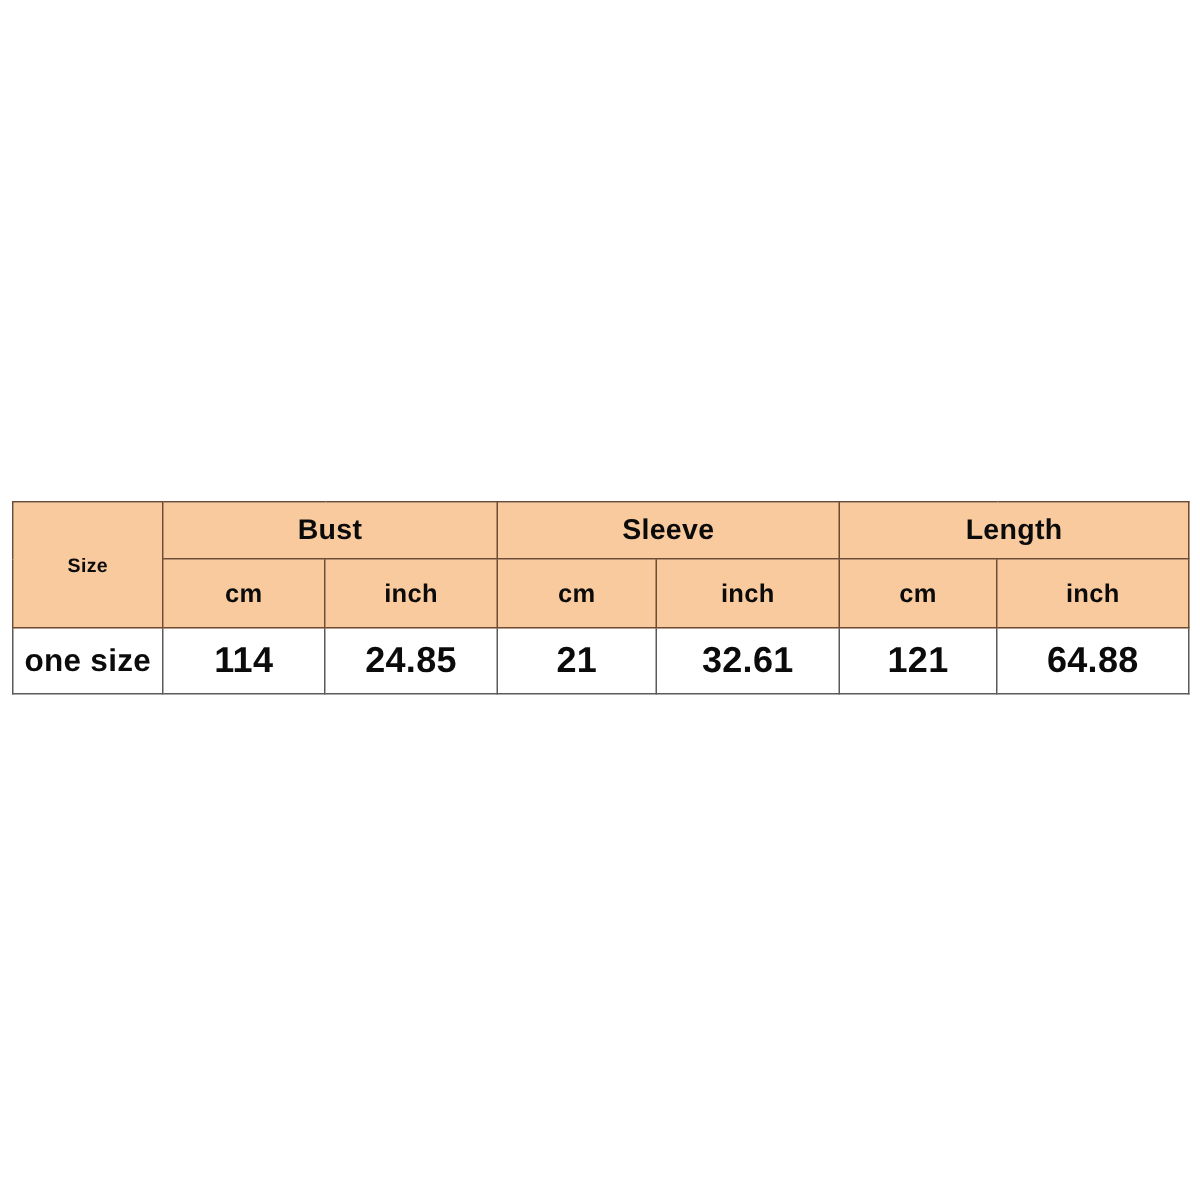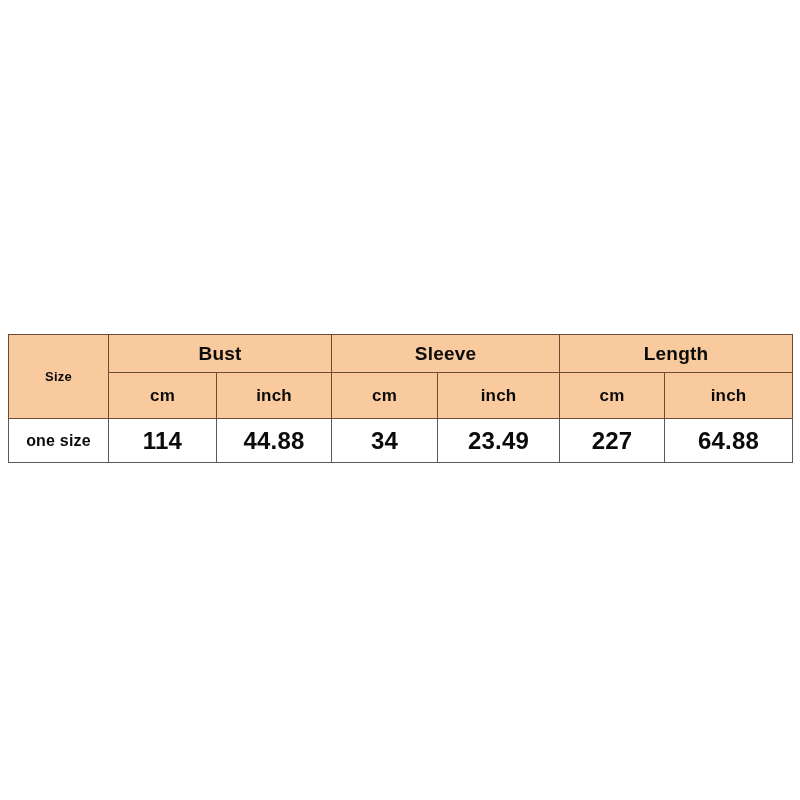--- a/index.html
+++ b/index.html
@@ -55,21 +55,21 @@
     font-size: 13px;
   }
 
   
   .bd {
     background: #ffffff;
     border: 1px solid #5a5a5a;
     font-size: 24px;
   }
   .bd.rowlabel {
-    font-size: 16px;
+    font-size: 21px;
   }
 
   
   col.c-size   { width: 100px; }
   col.c-bcm    { width: 108px; }
   col.c-binch  { width: 115px; }
   col.c-scm    { width: 106px; }
   col.c-sinch  { width: 122px; }
   col.c-lcm    { width: 105px; }
   col.c-linch  { width: 128px; }
@@ -103,21 +103,21 @@
         <td class="hd sub">cm</td>
         <td class="hd sub">inch</td>
         <td class="hd sub">cm</td>
         <td class="hd sub">inch</td>
         <td class="hd sub">cm</td>
         <td class="hd sub">inch</td>
       </tr>
       <tr class="r-body">
         <td class="bd rowlabel">one size</td>
         <td class="bd">114</td>
-        <td class="bd">44.88</td>
-        <td class="bd">34</td>
-        <td class="bd">23.49</td>
-        <td class="bd">227</td>
+        <td class="bd">24.85</td>
+        <td class="bd">21</td>
+        <td class="bd">32.61</td>
+        <td class="bd">121</td>
         <td class="bd">64.88</td>
       </tr>
     </tbody>
   </table>
 </div>
 
 </body></html>

